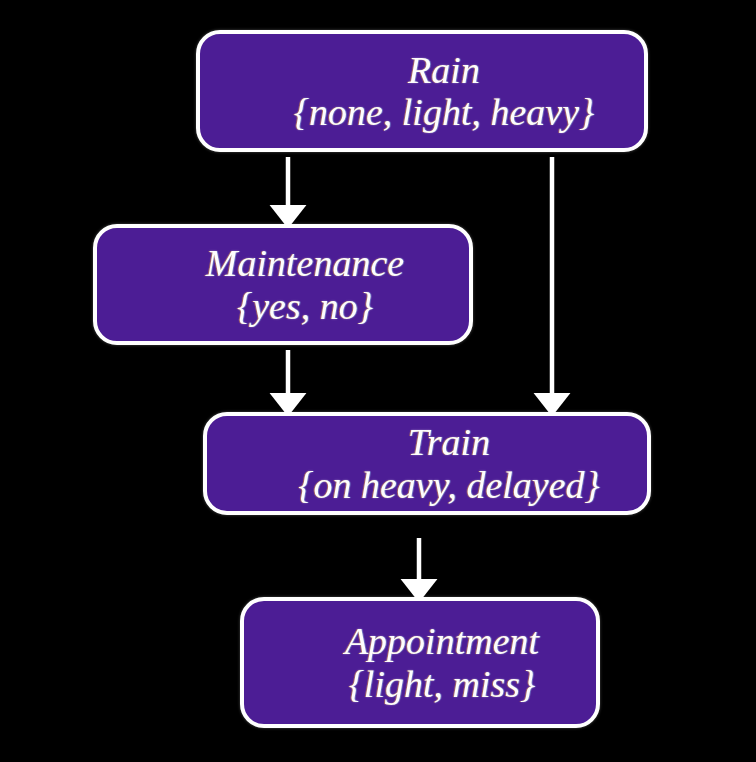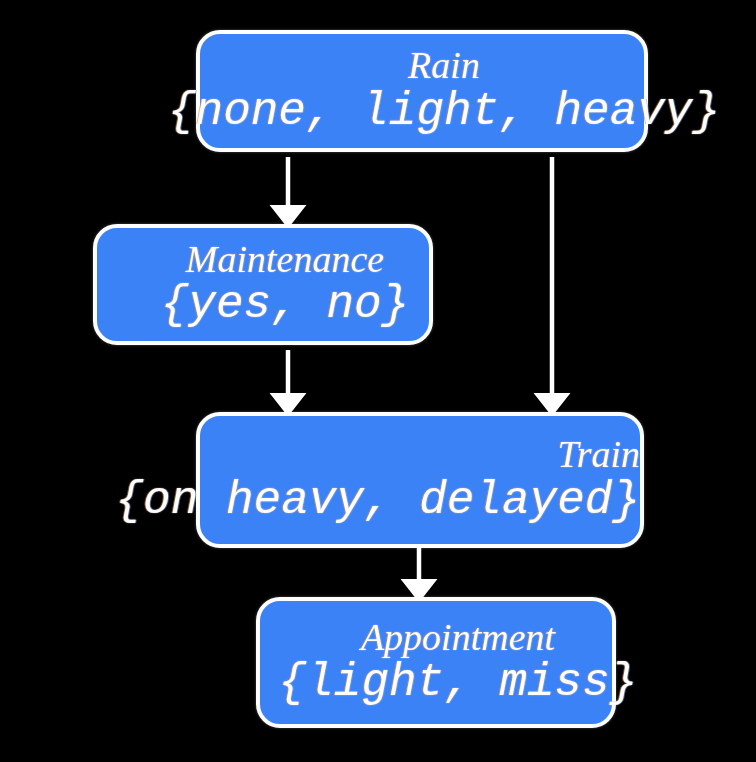--- a/index.html
+++ b/index.html
@@ -24,21 +24,21 @@
     position: absolute;
     top: 0;
     left: 0;
     width: 756px;
     height: 762px;
     pointer-events: none;
   }
   .graph-node {
     position: absolute;
     box-sizing: border-box;
-    background: #3b82f6;
+    background: #4c1d95;
     border: 4px solid #ffffff;
     border-radius: 24px;
     display: flex;
     flex-direction: column;
     align-items: center;
     justify-content: center;
     box-shadow: 0 0 3px rgba(255,255,255,0.30);
     padding-left: 44px;
   }
   .node-name,
@@ -49,27 +49,27 @@
     font-style: italic;
     color: #fdfdfd;
     line-height: 1.06;
     
     text-shadow:
       -1px 0 0 rgba(214,132,54,0.55),
        1px 0 0 rgba(118,158,224,0.50),
        0 0 2px rgba(255,255,255,0.45);
   }
   .node-name { font-size: 38px; }
-  .node-states { font-size: 46px; margin-top: 2px; font-family: Liberation Mono, monospace; }
+  .node-states { font-size: 38px; margin-top: 2px; }
 
   
   #node-rain        { left: 196px; top: 30px;  width: 452px; height: 122px; }
-  #node-maintenance { left: 93px;  top: 224px; width: 340px; height: 121px; }
-  #node-train       { left: 196px; top: 412px; width: 448px; height: 136px; align-items: flex-end; }
-  #node-appointment { left: 240px; top: 597px; width: 360px; height: 131px; margin-left: 16px; }
+  #node-maintenance { left: 93px;  top: 224px; width: 380px; height: 121px; }
+  #node-train       { left: 203px; top: 412px; width: 448px; height: 103px; }
+  #node-appointment { left: 240px; top: 597px; width: 360px; height: 131px; }
 </style>
 </head>
 <body>
 
 <div id="diagram-root">
 
   <svg id="edge-layer" width="756" height="762" viewBox="0 0 756 762" aria-hidden="true">
     <defs>
       <marker id="arrowhead" markerWidth="9" markerHeight="9" refX="2.2" refY="4.5" orient="auto" markerUnits="strokeWidth">
         <path d="M0,0.4 L0,8.6 L5.2,4.5 z" fill="#ffffff"></path>

